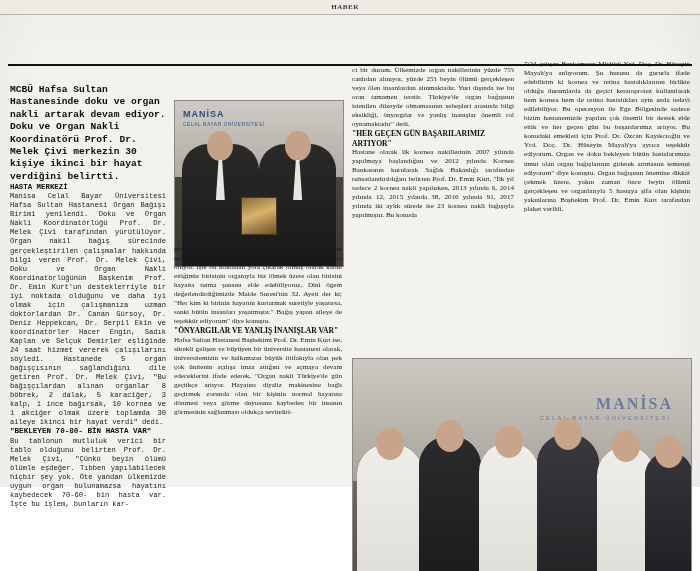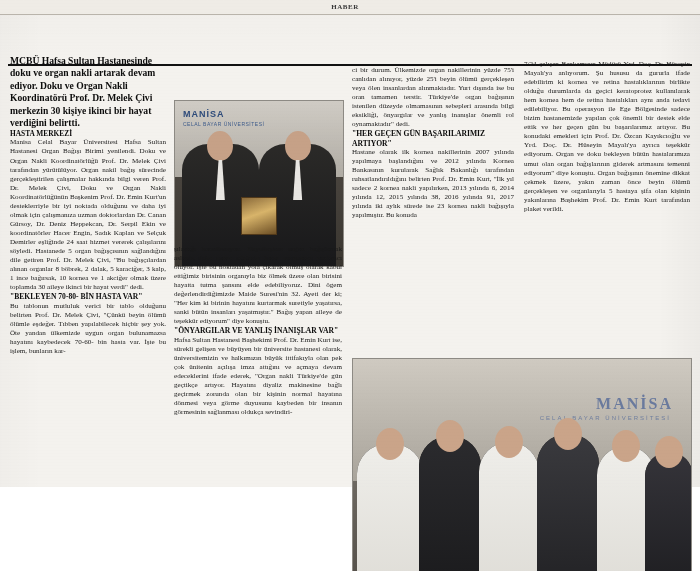--- a/index.html
+++ b/index.html
@@ -118,21 +118,21 @@
   .kicker {
     font-weight: bold;
     font-size: 7.4px;
     line-height: 9px;
     margin: 3px 0 2px 0;
     color: #0b0b0b;
     text-align: left;
   }
 
   
-  #col1 { left: 10px; top: 55px; width: 156px; }
+  #col1 { left: 10px; top: 84px; width: 156px; font-family: Liberation Mono, monospace; }
   
   #col2 { left: 174px; top: 245px; width: 168px; }
   
   #col3 { left: 352px; top: 66px; width: 162px; }
   
   #col4 { left: 524px; top: 60px; width: 166px; }
 
   
   .photo {
     position: absolute;

